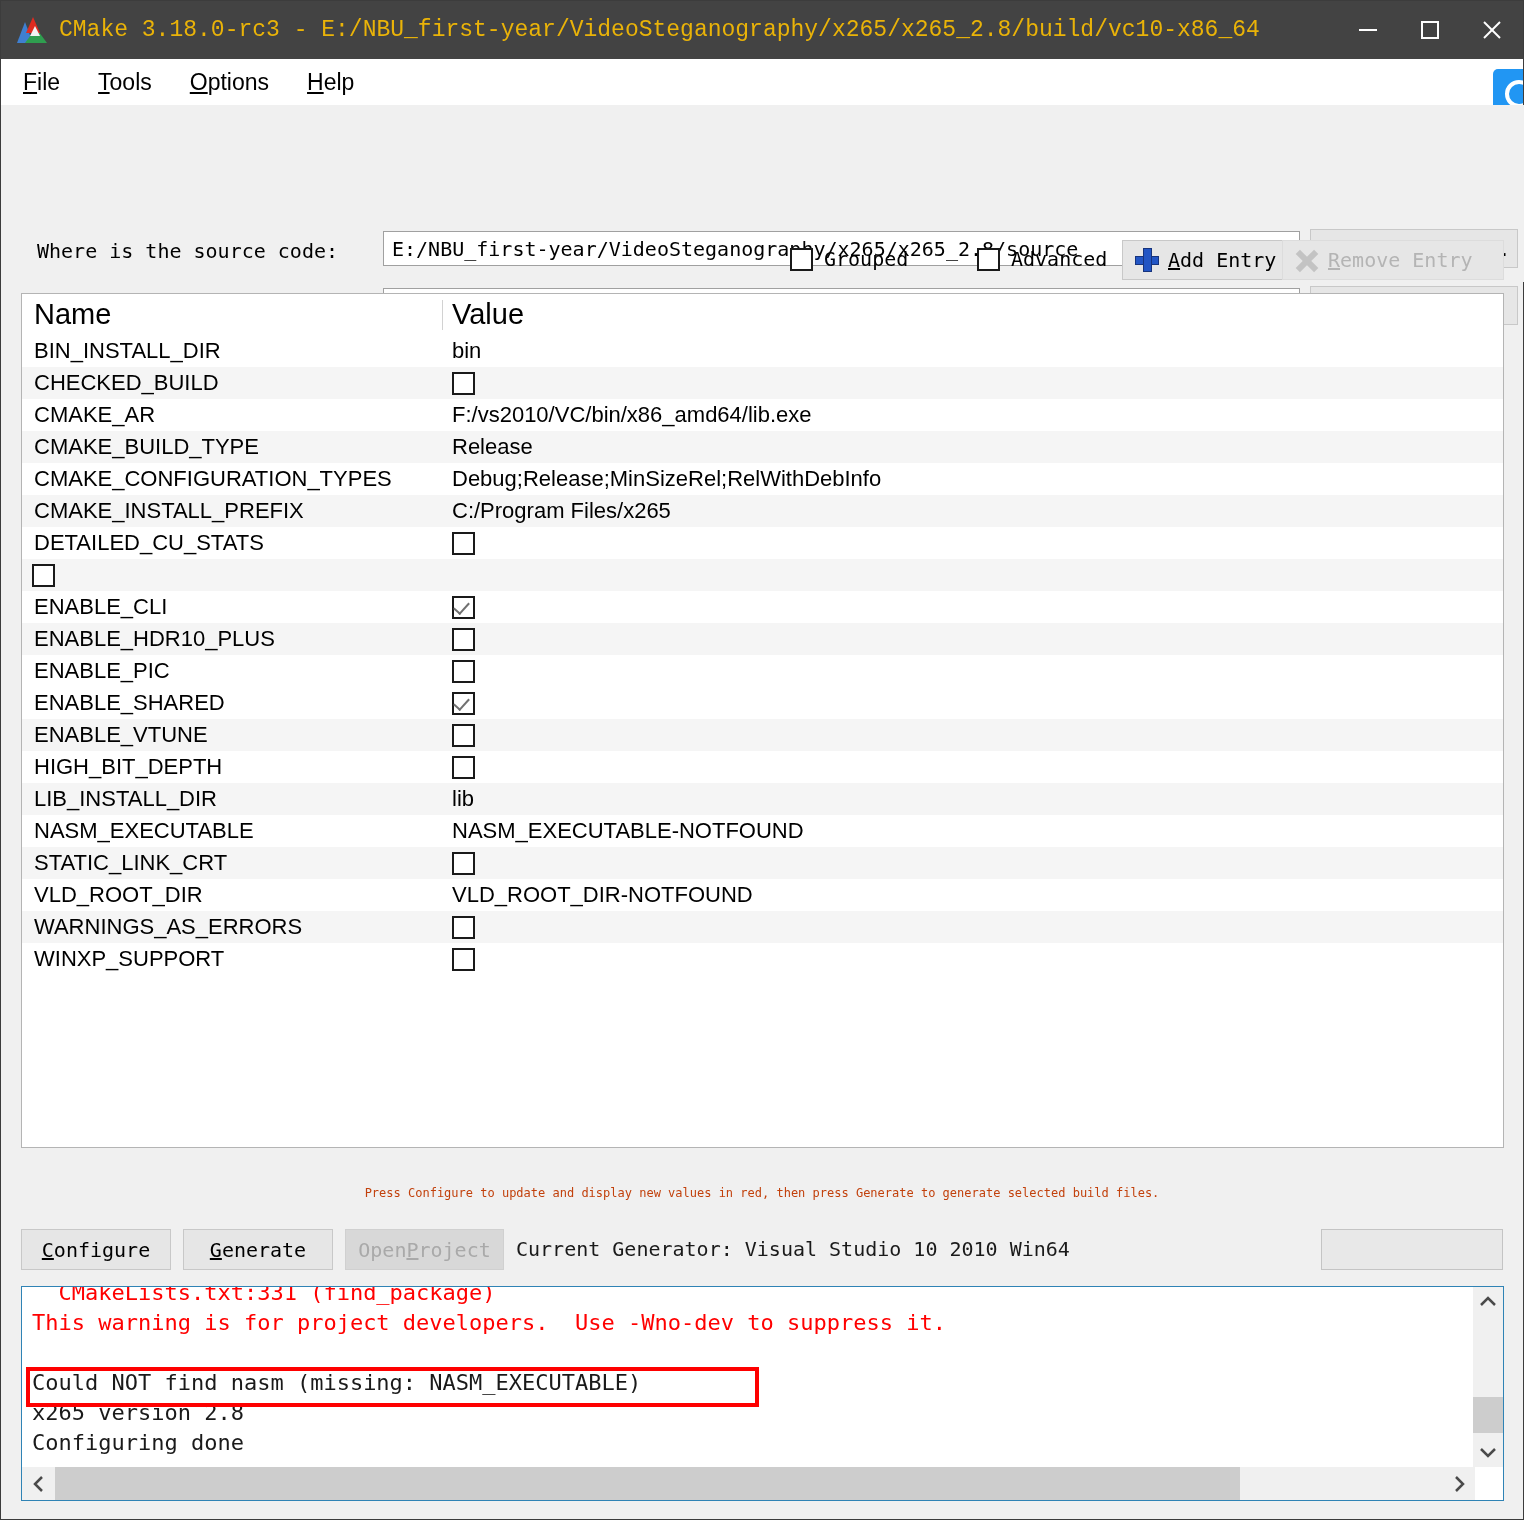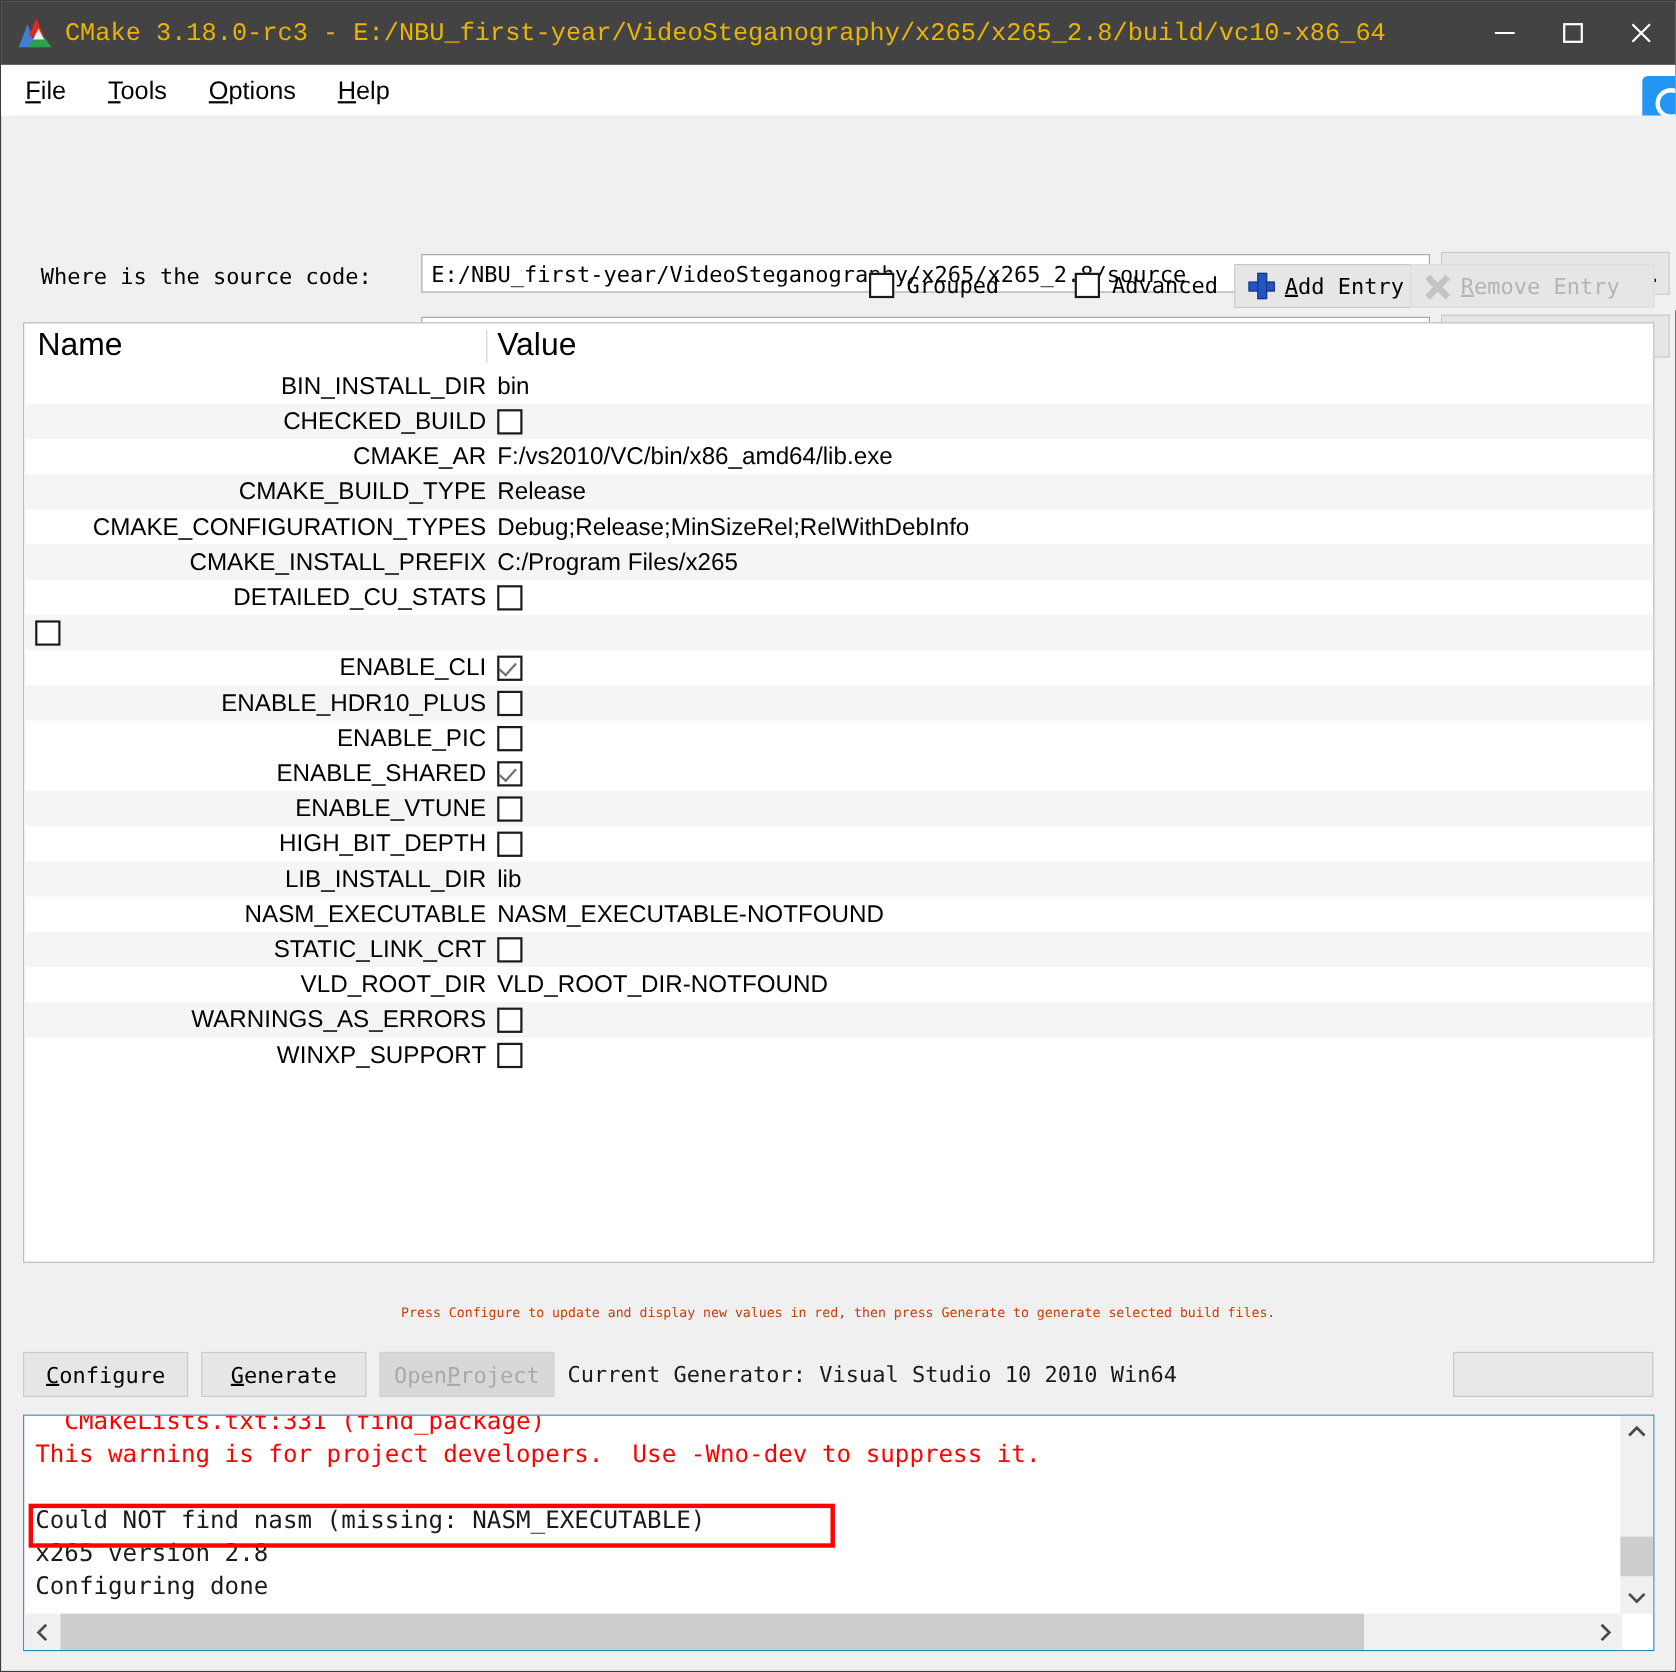--- a/index.html
+++ b/index.html
@@ -213,21 +213,21 @@
     position: relative;
   }
   .th-name  { width: 420px; padding-left: 12px; box-sizing: border-box; }
   .th-value { padding-left: 10px; }
   .head-sep {
     position: absolute; left: 420px; top: 6px; width: 1px; height: 30px;
     background: #d2d2d2;
   }
   .trow {
     display: flex; height: 32px; align-items: center;
-    font-size: 22px; color: #000000; text-align: right;
+    font-size: 22px; color: #000000;
   }
   .trow.alt { background: #f5f5f5; }
   .td-name  { width: 420px; padding-left: 12px; box-sizing: border-box; white-space: nowrap; }
   .td-value { padding-left: 10px; white-space: nowrap; display: flex; align-items: center; }
   .cellbox {
     width: 23px; height: 23px;
     border: 2px solid #1a1a1a; background: #ffffff;
     box-sizing: border-box; position: relative;
   }
   .cellbox.checked::after {

